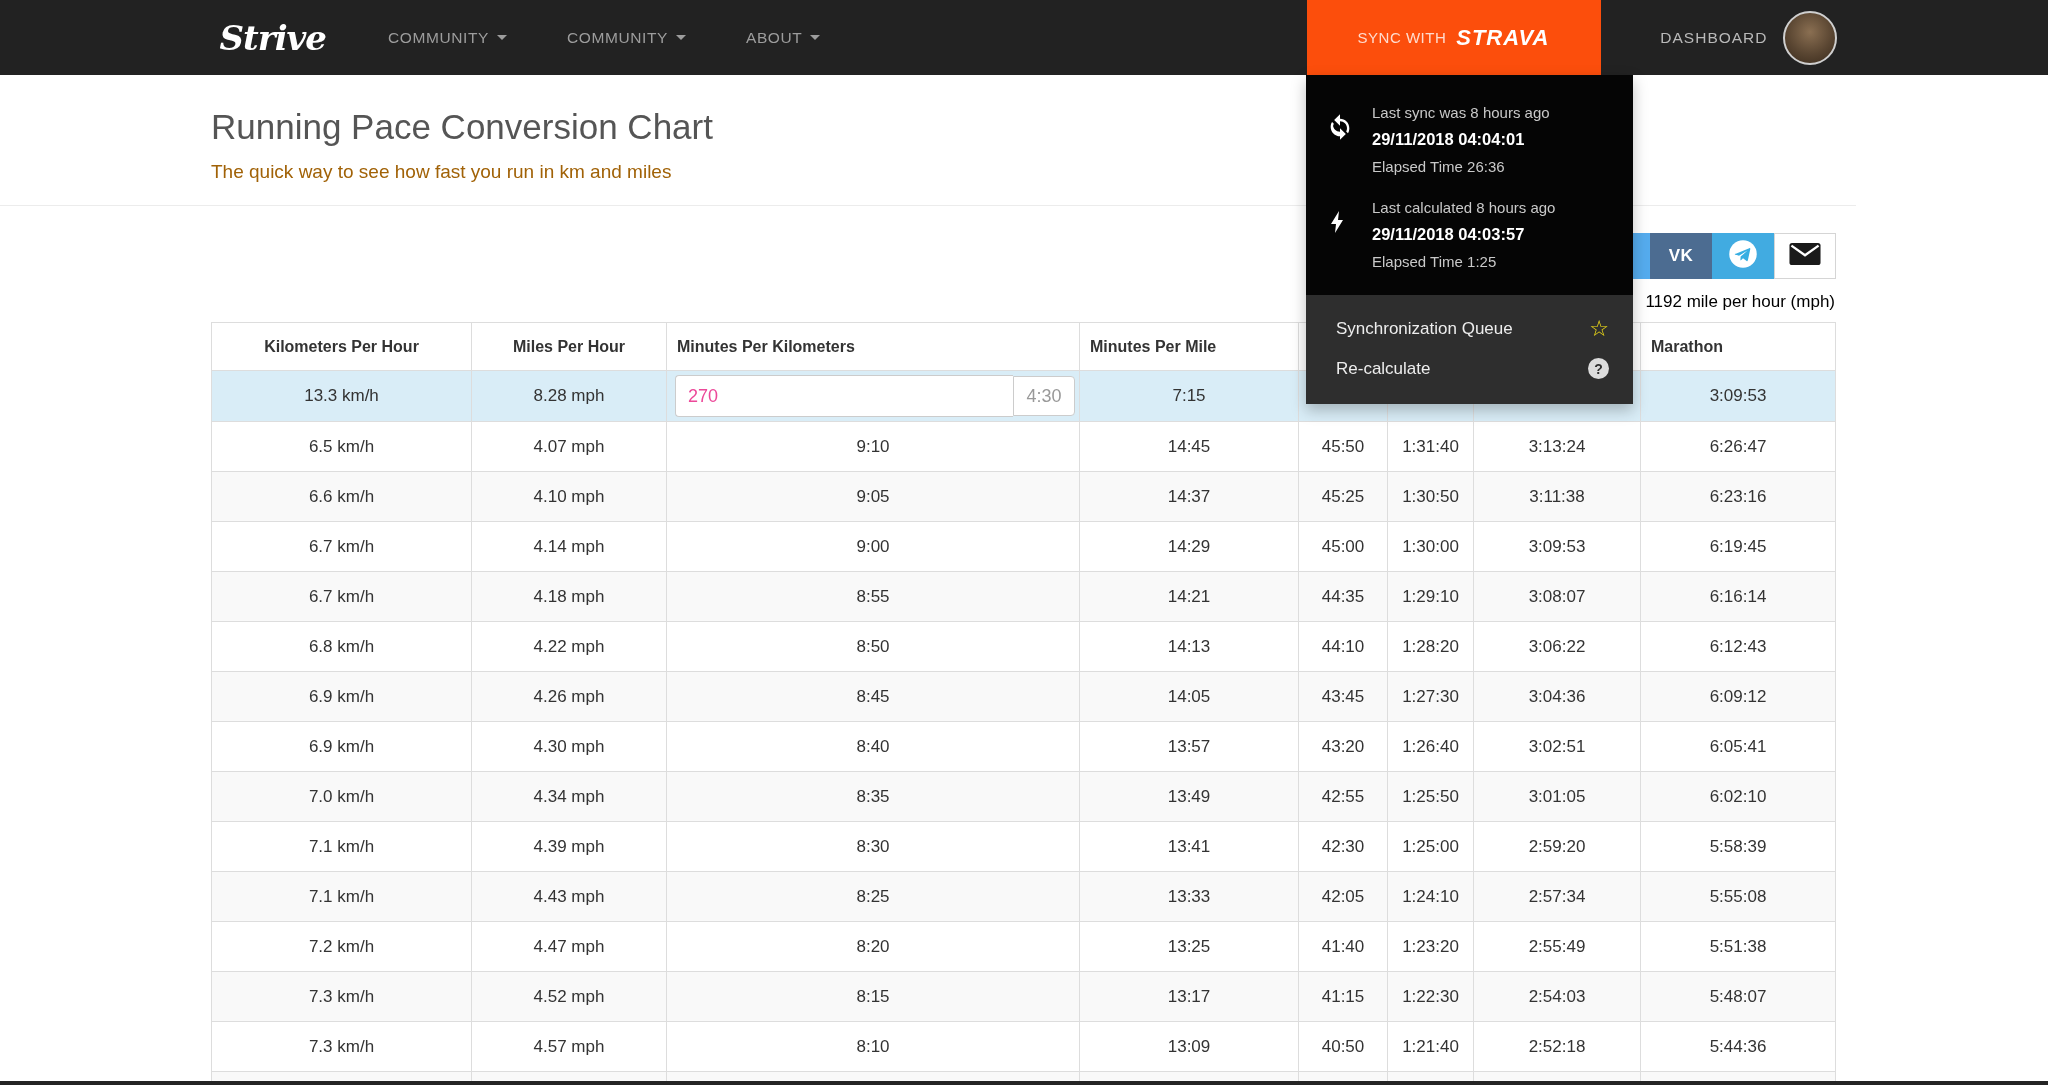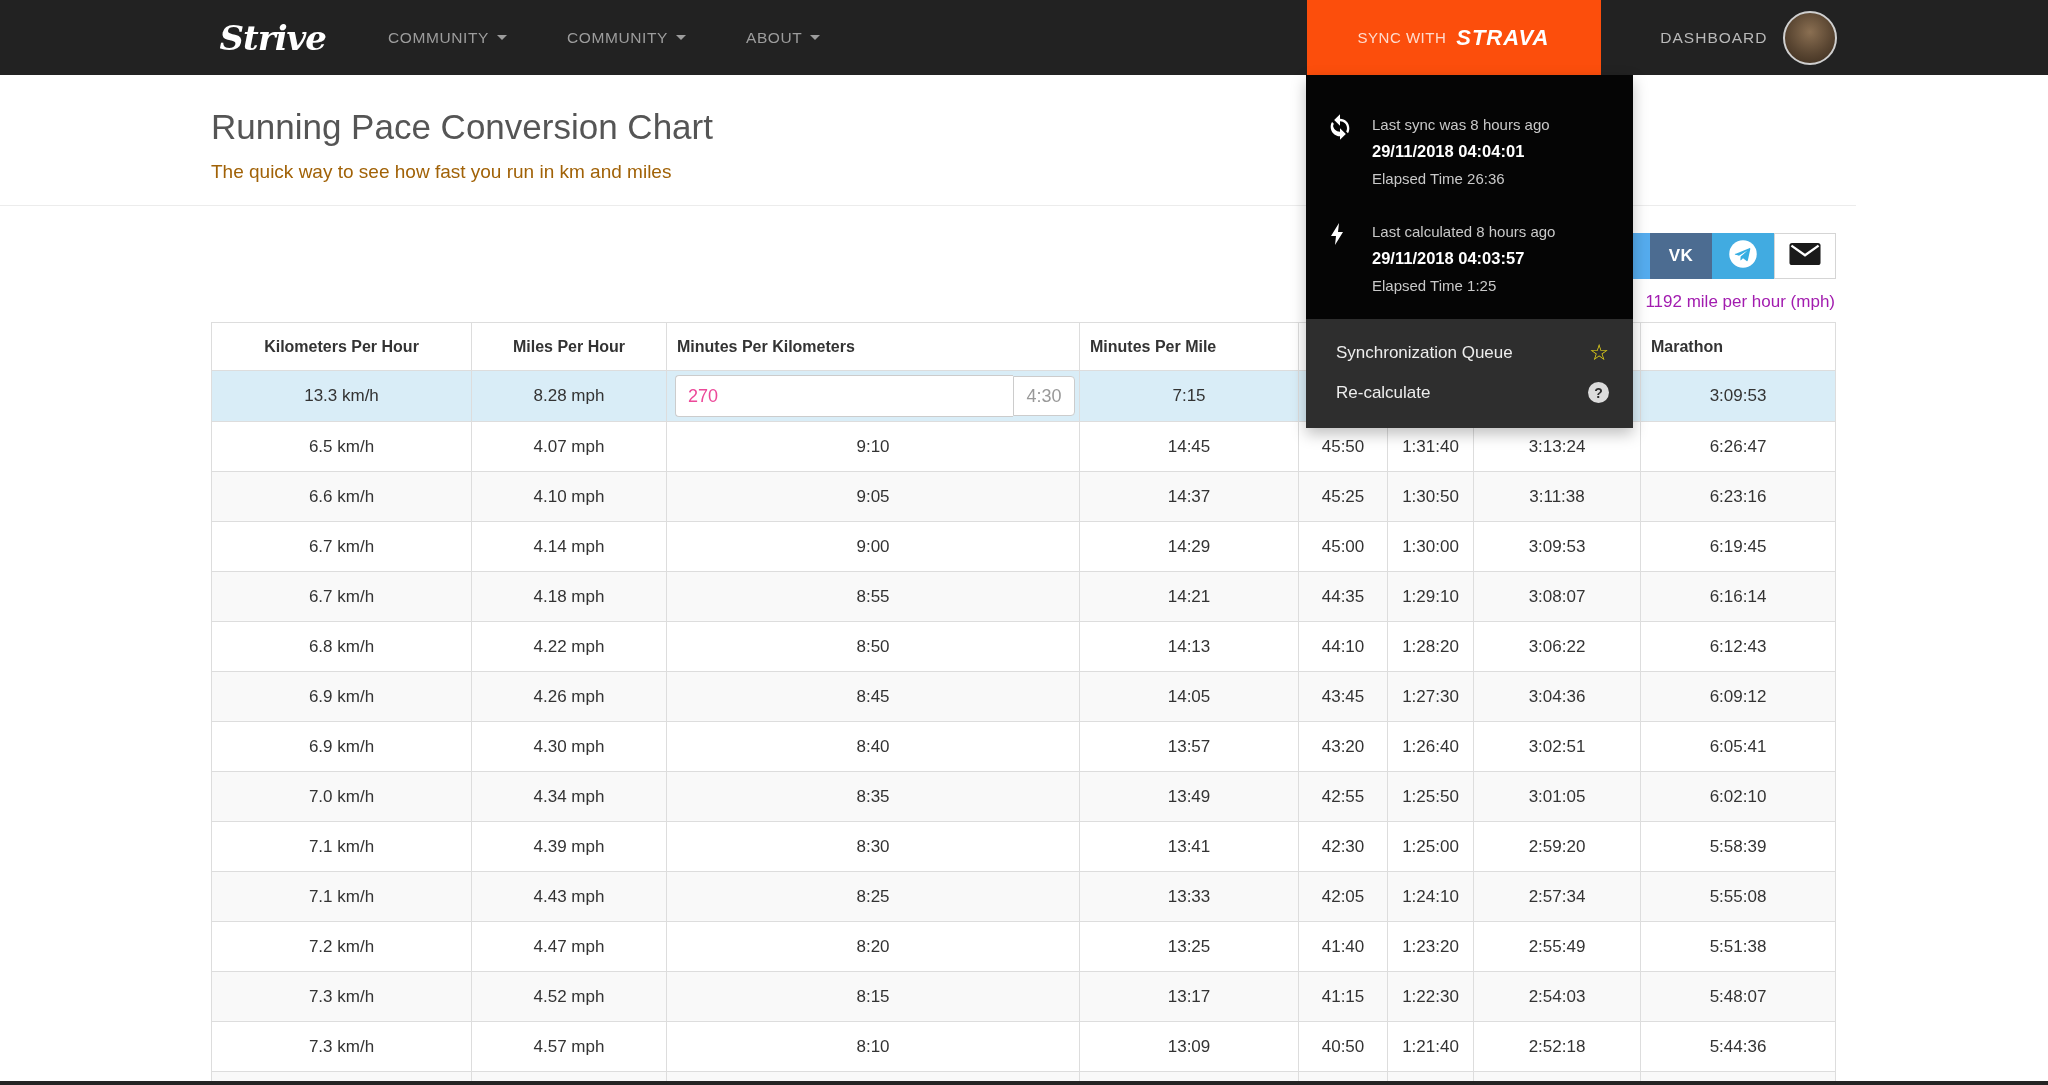--- a/index.html
+++ b/index.html
@@ -30,21 +30,21 @@
     border-bottom:1px solid #ececec;box-sizing:border-box;}
   .page-title{position:absolute;left:211px;top:26px;font-size:35px;font-weight:300;color:#555;margin:0;}
   .page-subtitle{position:absolute;left:211px;top:80px;font-size:19px;color:#a16207;margin:0;}
   
   .share-row{position:absolute;top:233px;right:212px;display:flex;z-index:5;}
   .share-btn{width:62px;height:46px;display:flex;align-items:center;justify-content:center;cursor:pointer;}
   .share-twitter{background:#55acee;}
   .share-vk{background:#4c6c91;color:#fff;font-weight:bold;font-size:17px;letter-spacing:.5px;}
   .share-telegram{background:#41abe1;}
   .share-email{background:#fff;border:1px solid #d5d5d5;box-sizing:border-box;}
-  .conversion-note{position:absolute;top:292px;right:213px;font-size:17px;color:#a21caf;z-index:4;}
+  .conversion-note{position:absolute;top:292px;right:213px;font-size:17px;color:#000000;z-index:4;}
   
   .pace-table{position:absolute;left:211px;top:322px;width:1624px;border-collapse:collapse;
     table-layout:fixed;background:#fff;z-index:1;}
   .pace-table th,.pace-table td{border:1px solid #ddd;box-sizing:border-box;}
   .pace-table th{height:48px;font-size:16px;font-weight:bold;color:#333;text-align:left;
     padding:0 10px;vertical-align:middle;}
   .pace-table th.th-center{text-align:center;}
   .pace-table td{height:50px;font-size:17px;color:#333;text-align:center;vertical-align:middle;padding:0;}
   .pace-table tbody tr:nth-child(odd):not(.highlight-row){background:#f9f9f9;}
   .highlight-row td{background:#d9edf7;height:48px;}
@@ -55,21 +55,21 @@
   .pace-addon{width:62px;height:40px;border:1px solid #ccc;border-radius:0 4px 4px 0;
     box-sizing:border-box;display:flex;align-items:center;justify-content:center;
     color:#999;font-size:18px;background:#fff;}
   
   .dropdown{position:absolute;left:1306px;top:75px;width:327px;z-index:50;
     box-shadow:0 6px 14px rgba(0,0,0,.25);}
   .dd-info{background:#050505;padding:24px 0 20px 0;}
   .dd-block{display:flex;padding:0 20px;margin-bottom:14px;}
   .dd-block:last-child{margin-bottom:0;}
   .dd-icon{width:46px;padding-top:14px;flex-shrink:0;}
-  .dd-lines{flex:1;margin-top:12px;}
+  .dd-lines{flex:1;}
   .dd-line{color:#c9c9c9;font-size:15px;line-height:27px;}
   .dd-timestamp{color:#fff;font-size:16.5px;font-weight:bold;line-height:27px;}
   .dd-menu{background:#2e2e2e;padding:14px 0 16px 8px;}
   .dd-item{display:flex;align-items:center;justify-content:space-between;
     padding:9px 24px 9px 22px;color:#ededed;font-size:17px;cursor:pointer;}
   .star-icon{color:#f5e017;font-size:22px;line-height:22px;}
   .question-icon{width:21px;height:21px;border-radius:50%;background:#dcdcdc;color:#2e2e2e;
     font-size:14px;font-weight:bold;display:flex;align-items:center;justify-content:center;}
   .footer-edge{position:absolute;left:0;bottom:0;width:2048px;height:4px;background:#242424;z-index:30;}
 </style>

